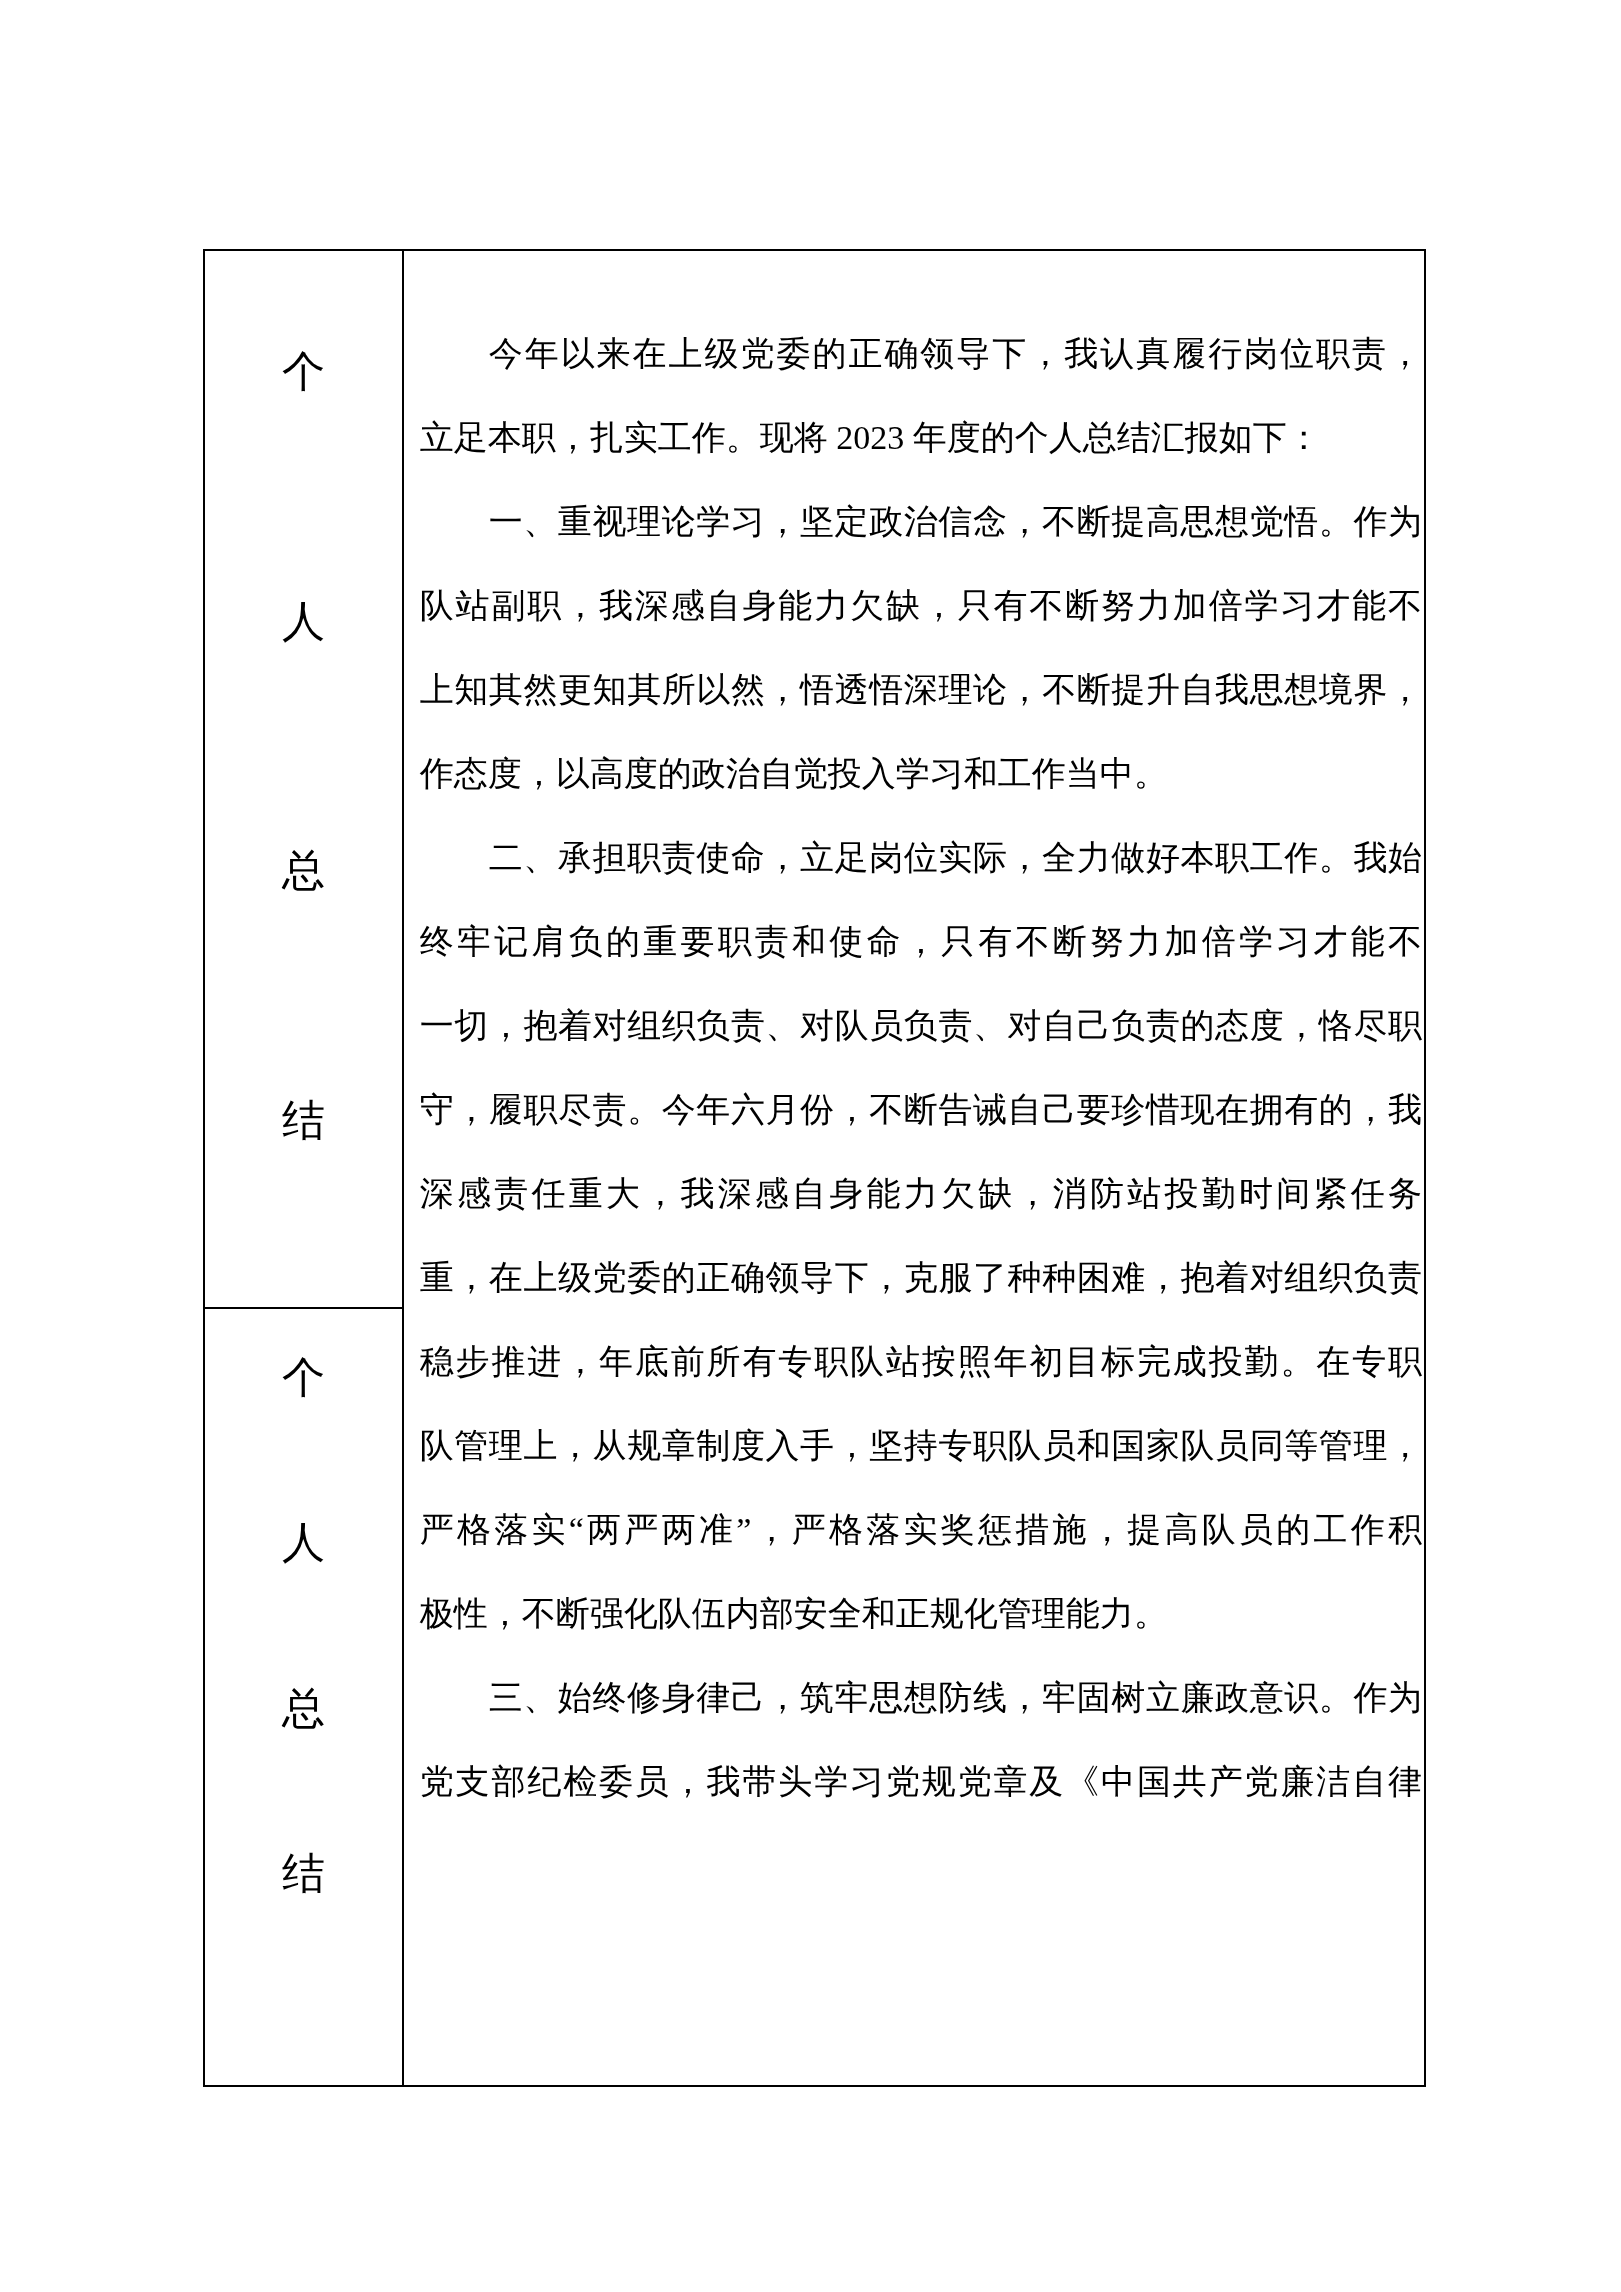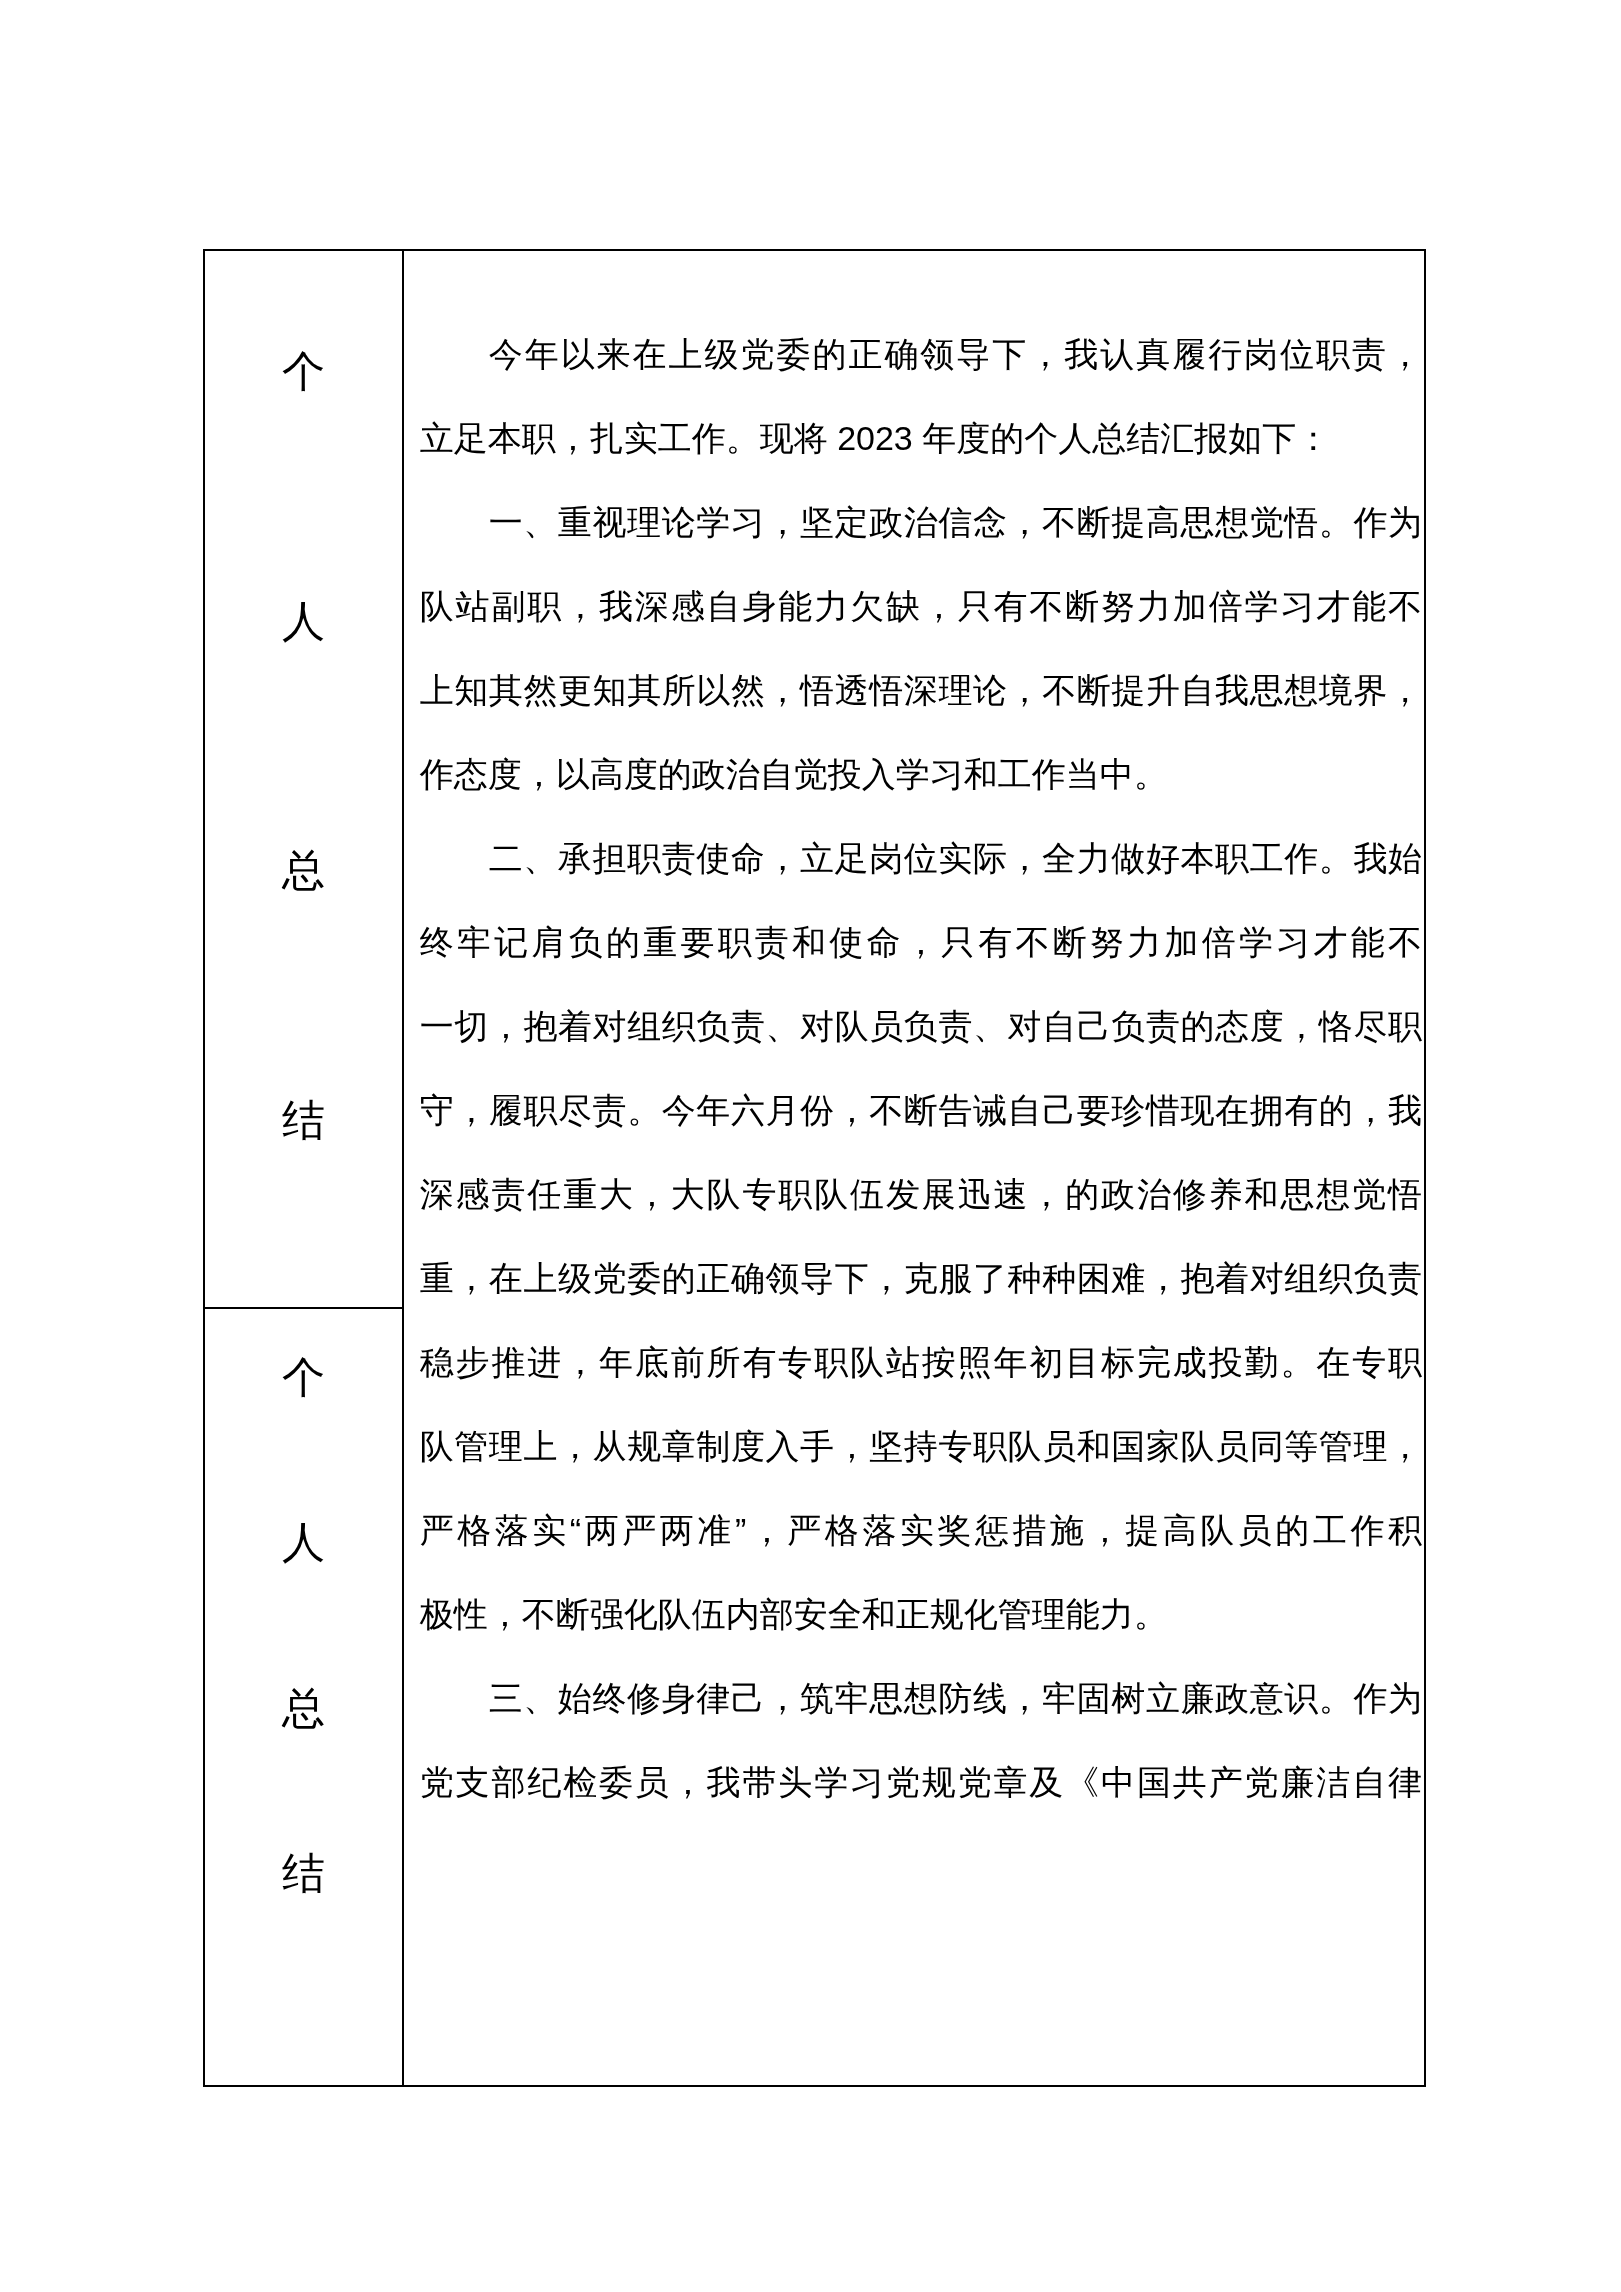--- a/index.html
+++ b/index.html
@@ -56,20 +56,21 @@
     padding: 61px 2px 0 15.7px;
     font-size: 34px;
     line-height: 84px;
     overflow: hidden;
   }
   .body-line {
     text-align: justify;
     text-align-last: justify;
     text-justify: inter-character;
     white-space: nowrap;
+    font-family: Liberation Serif, serif;
   }
   .body-line.para-start { text-indent: 69px; }
   .body-line.para-end { text-align-last: left; }
 </style>
 </head>
 <body>
 
 <div class="page">
   <div class="summary-table">
 
@@ -91,21 +92,21 @@
       <div class="body-line para-start">今年以来在上级党委的正确领导下，我认真履行岗位职责，</div>
         <div class="body-line para-end">立足本职，扎实工作。现将 2023 年度的个人总结汇报如下：</div>
         <div class="body-line para-start">一、重视理论学习，坚定政治信念，不断提高思想觉悟。作为</div>
         <div class="body-line">队站副职，我深感自身能力欠缺，只有不断努力加倍学习才能不</div>
         <div class="body-line">上知其然更知其所以然，悟透悟深理论，不断提升自我思想境界，</div>
         <div class="body-line para-end">作态度，以高度的政治自觉投入学习和工作当中。</div>
         <div class="body-line para-start">二、承担职责使命，立足岗位实际，全力做好本职工作。我始</div>
         <div class="body-line">终牢记肩负的重要职责和使命，只有不断努力加倍学习才能不</div>
         <div class="body-line">一切，抱着对组织负责、对队员负责、对自己负责的态度，恪尽职</div>
         <div class="body-line">守，履职尽责。今年六月份，不断告诫自己要珍惜现在拥有的，我</div>
-        <div class="body-line">深感责任重大，大队专职队伍发展迅速，的政治修养和思想觉悟</div>
+        <div class="body-line">深感责任重大，我深感自身能力欠缺，消防站投勤时间紧任务</div>
         <div class="body-line">重，在上级党委的正确领导下，克服了种种困难，抱着对组织负责</div>
         <div class="body-line">稳步推进，年底前所有专职队站按照年初目标完成投勤。在专职</div>
         <div class="body-line">队管理上，从规章制度入手，坚持专职队员和国家队员同等管理，</div>
         <div class="body-line">严格落实“两严两准”，严格落实奖惩措施，提高队员的工作积</div>
         <div class="body-line para-end">极性，不断强化队伍内部安全和正规化管理能力。</div>
         <div class="body-line para-start">三、始终修身律己，筑牢思想防线，牢固树立廉政意识。作为</div>
         <div class="body-line">党支部纪检委员，我带头学习党规党章及《中国共产党廉洁自律</div>
     </div>
 
   </div>

